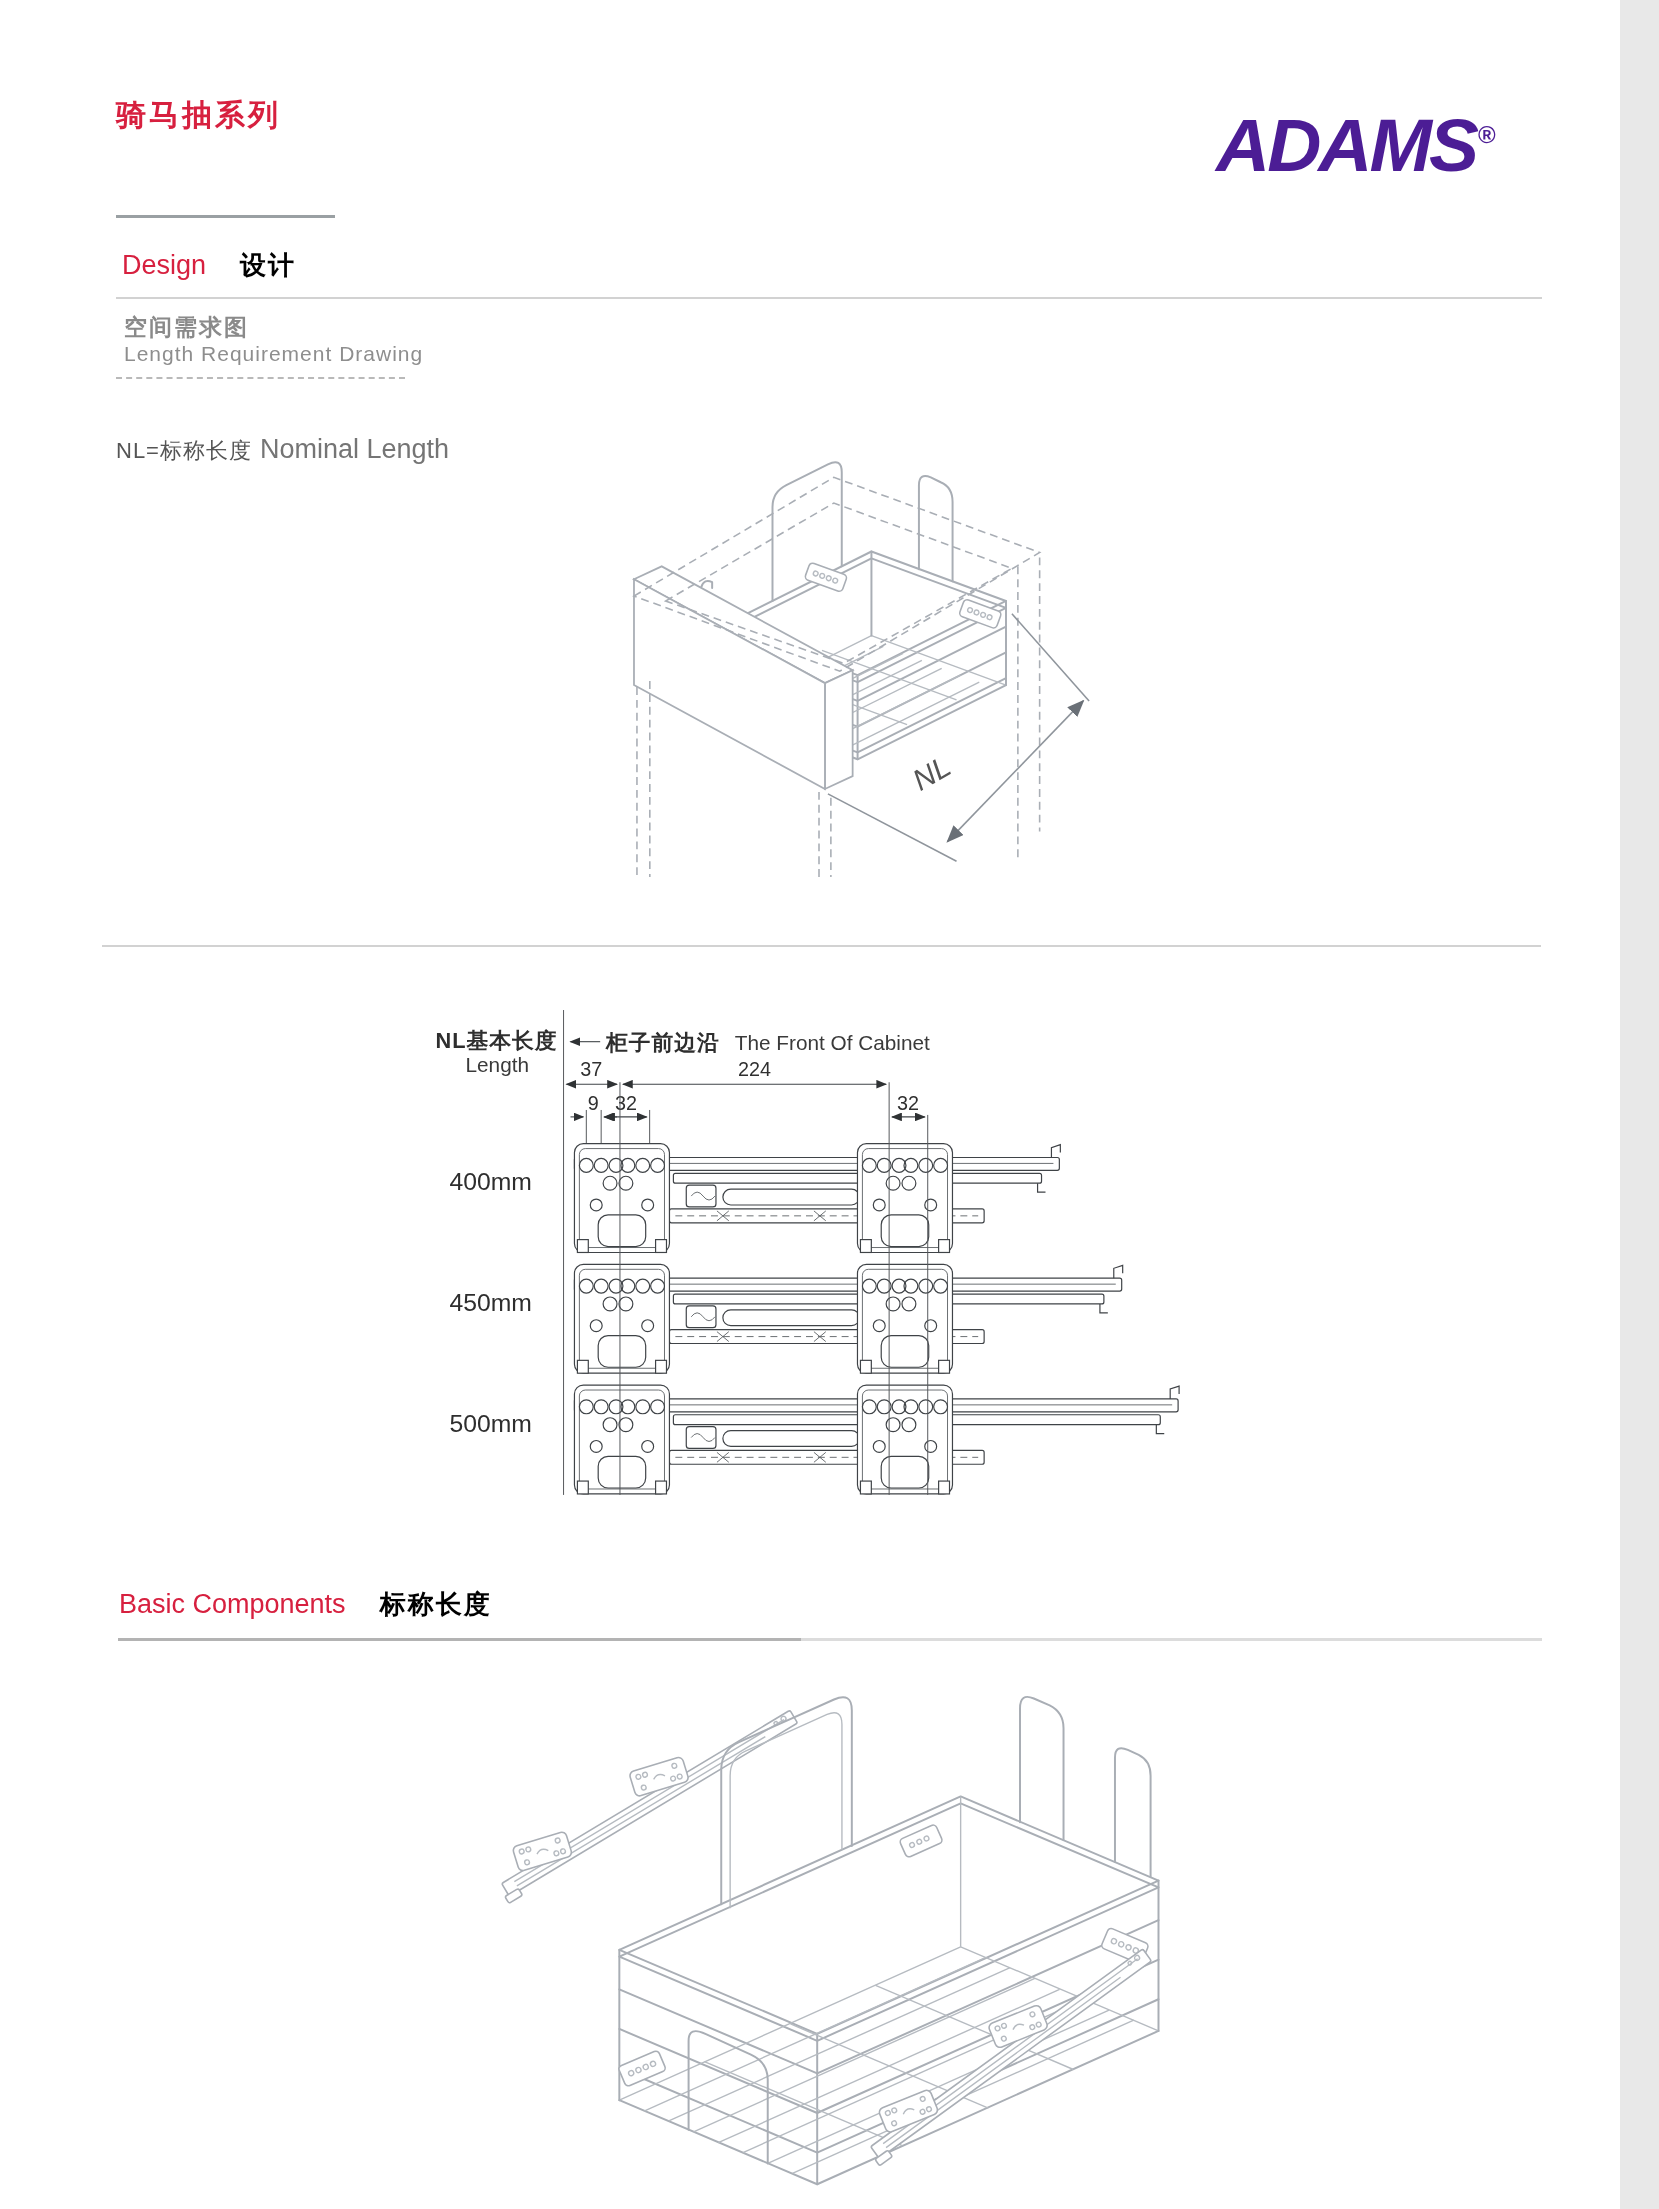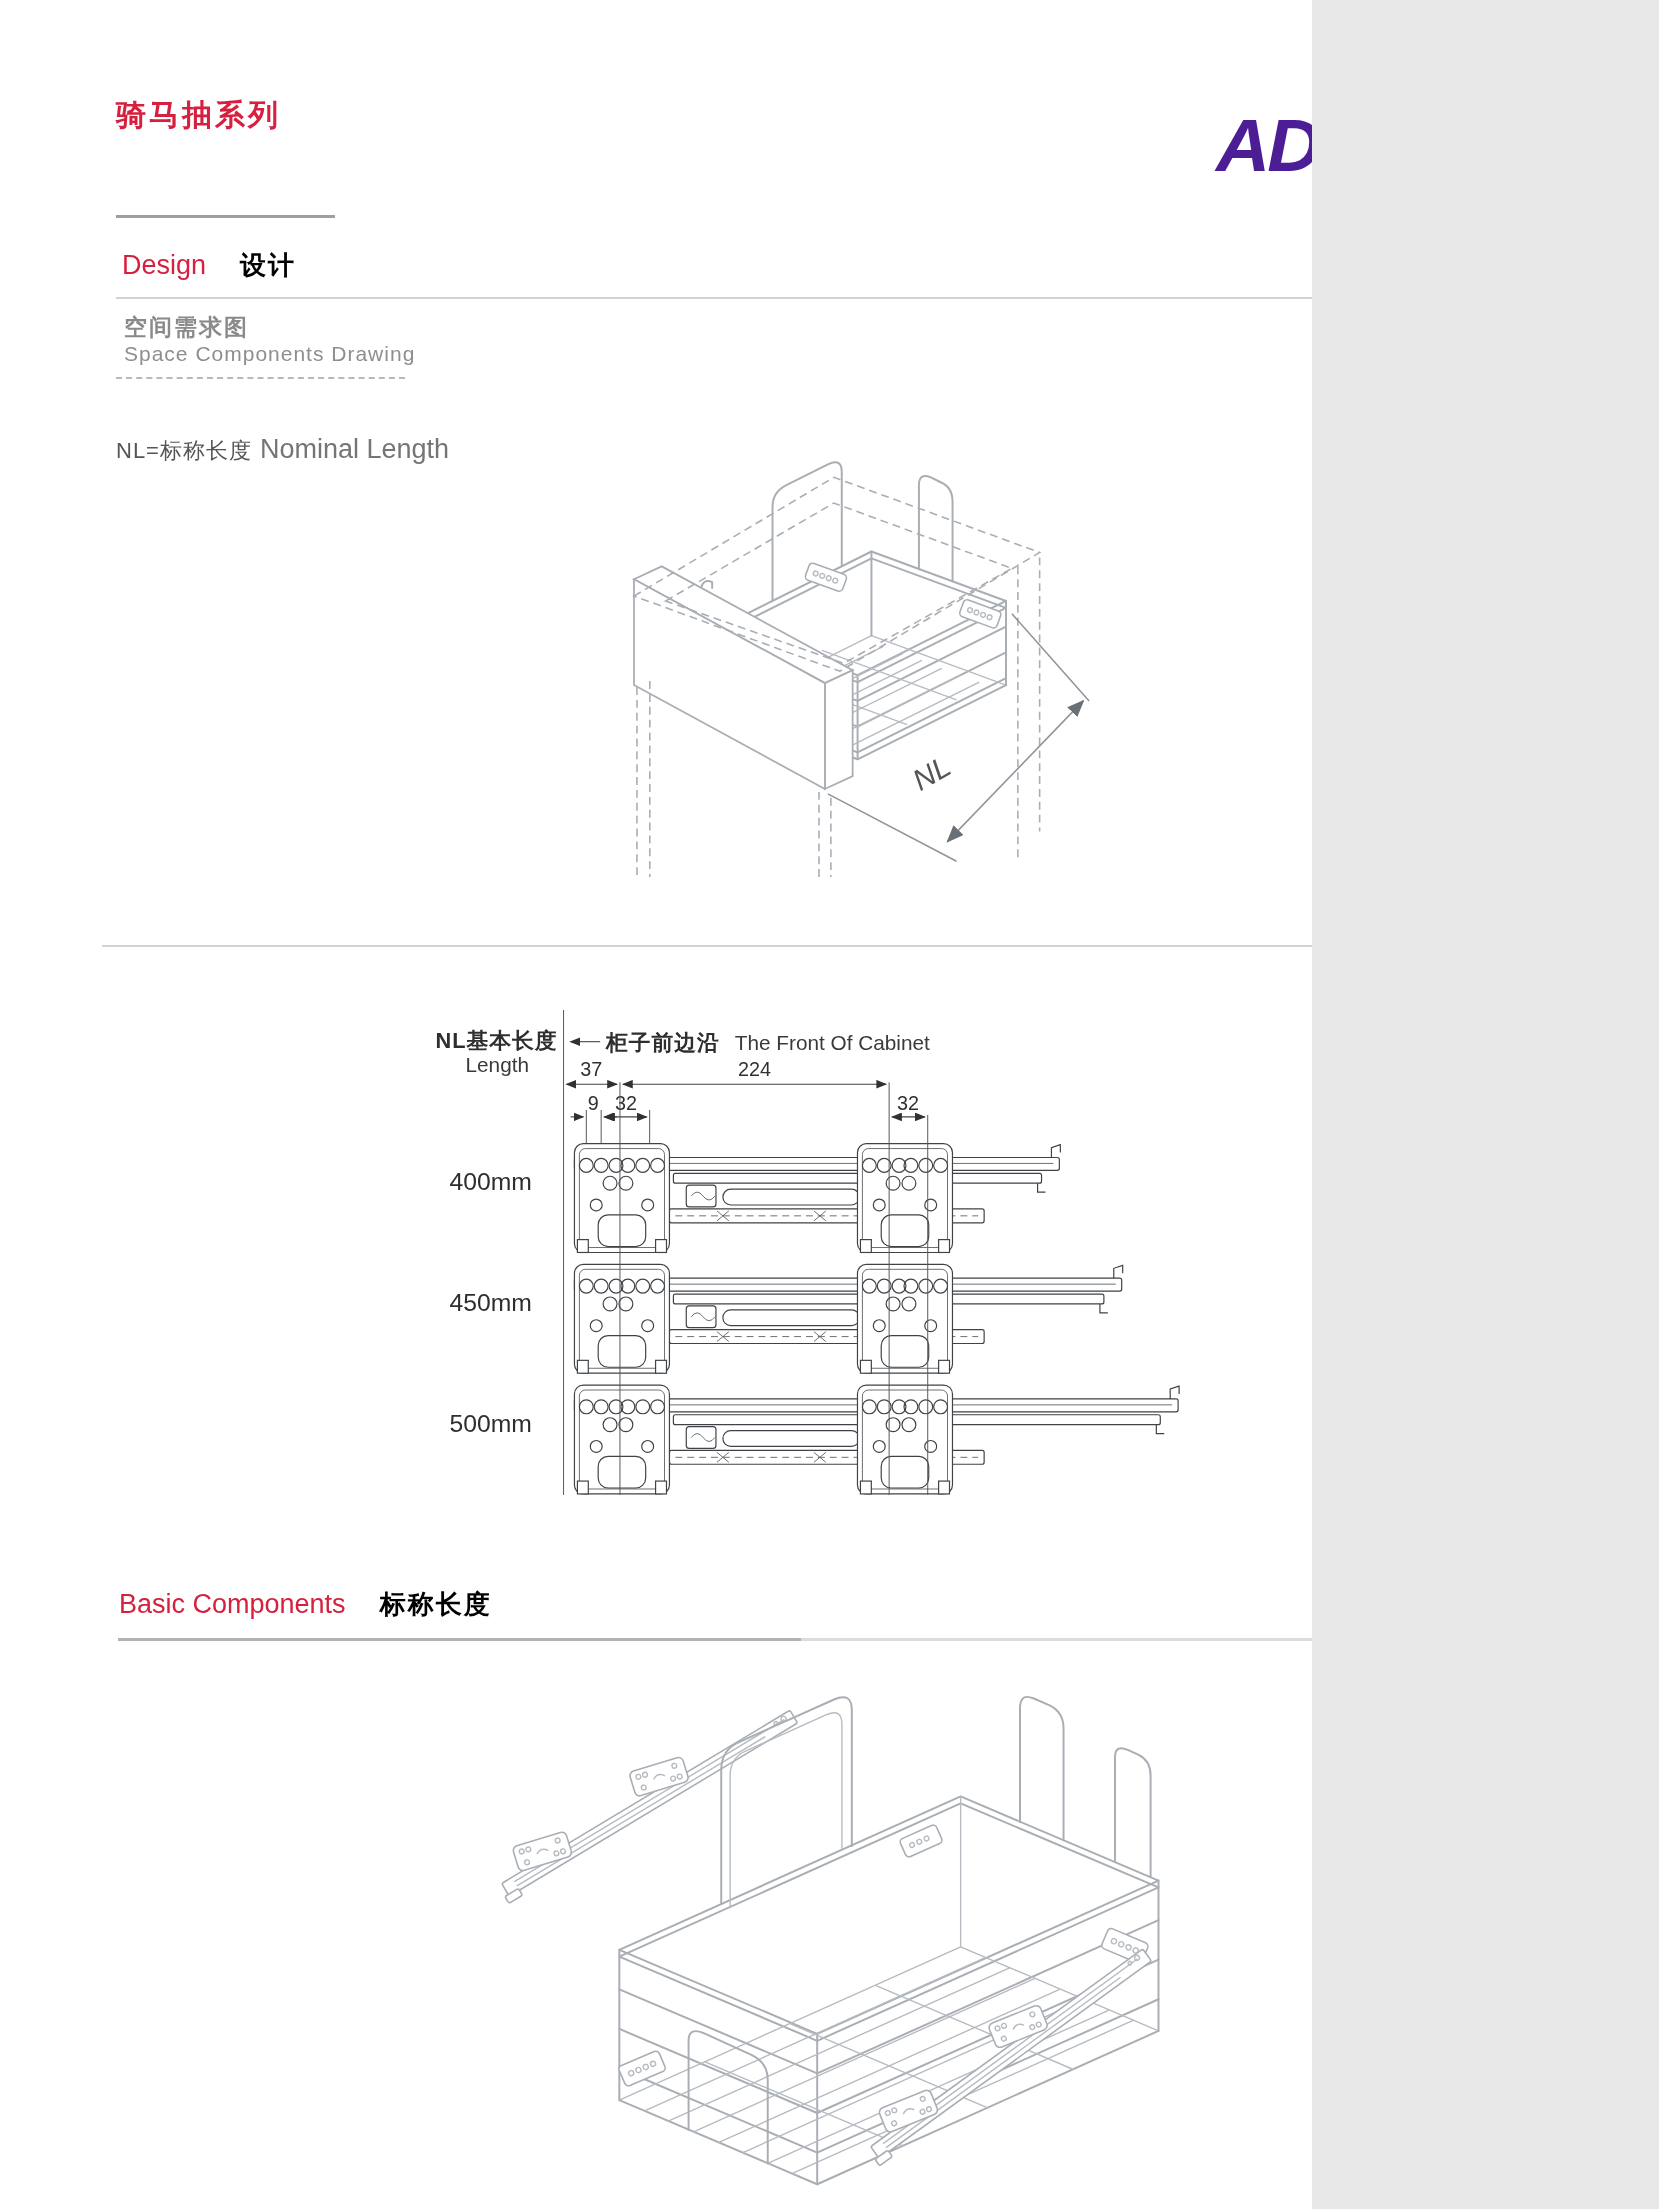--- a/index.html
+++ b/index.html
@@ -1,17 +1,17 @@
 <!DOCTYPE html>
 <html><head>
 <meta charset="utf-8">
 <style>
   html,body { margin:0; padding:0; background:#e8e8e8; }
   .page {
-    position:relative; width:1312px; height:2210px; background:#ffffff;
+    position:relative; width:1620px; height:2210px; background:#ffffff;
     font-family:"Liberation Sans", sans-serif; overflow:hidden;
   }
   .abs { position:absolute; }
 
   
   .title-cn { left:116px; top:95px; font-size:30px; font-weight:bold; color:#d7203f; letter-spacing:3px; }
   .title-en { left:116px; top:141px; font-size:32px; line-height:37px; color:#8e8e8e; }
   .hdr-rule { left:116px; top:215px; width:219px; height:3px; background:#9aa0a3; }
   .logo { left:1216px; top:97px; font-size:75px; font-weight:bold; font-style:italic; color:#4c1d95; letter-spacing:-3px; line-height:75px; }
   .logo .reg { font-size:24px; font-style:normal; vertical-align:28px; letter-spacing:0; margin-left:2px; }
@@ -59,21 +59,21 @@
   <div class="abs title-cn">骑马抽系列</div>
   <div class="abs hdr-rule"></div>
   <div class="abs logo"><span>ADAMS</span><span class="reg">®</span></div>
 
   <div class="abs sec-head" style="left:122px; top:248px;">
     <span>Design</span><span class="cn">设计</span>
   </div>
   <div class="abs rule-light" style="left:116px; top:297px; width:1426px;"></div>
 
   <div class="abs space-cn">空间需求图</div>
-  <div class="abs space-en">Space  Components Drawing</div>
+  <div class="abs space-en">Length  Requirement Drawing</div>
   <div class="abs space-dash"></div>
 
   <div class="abs nominal">
     <span class="b">NL=标称长度</span><span class="en">Nominal Length</span>
   </div>
 
   <svg class="abs" style="left:446px; top:317px;" width="653" height="564" viewBox="0 0 660 570">
     <defs>
       <marker id="arr" viewBox="0 0 10 8" refX="9" refY="4" markerWidth="11" markerHeight="9" orient="auto-start-reverse">
         <path d="M0,0 L10,4 L0,8 z" fill="#6a7077"></path>

